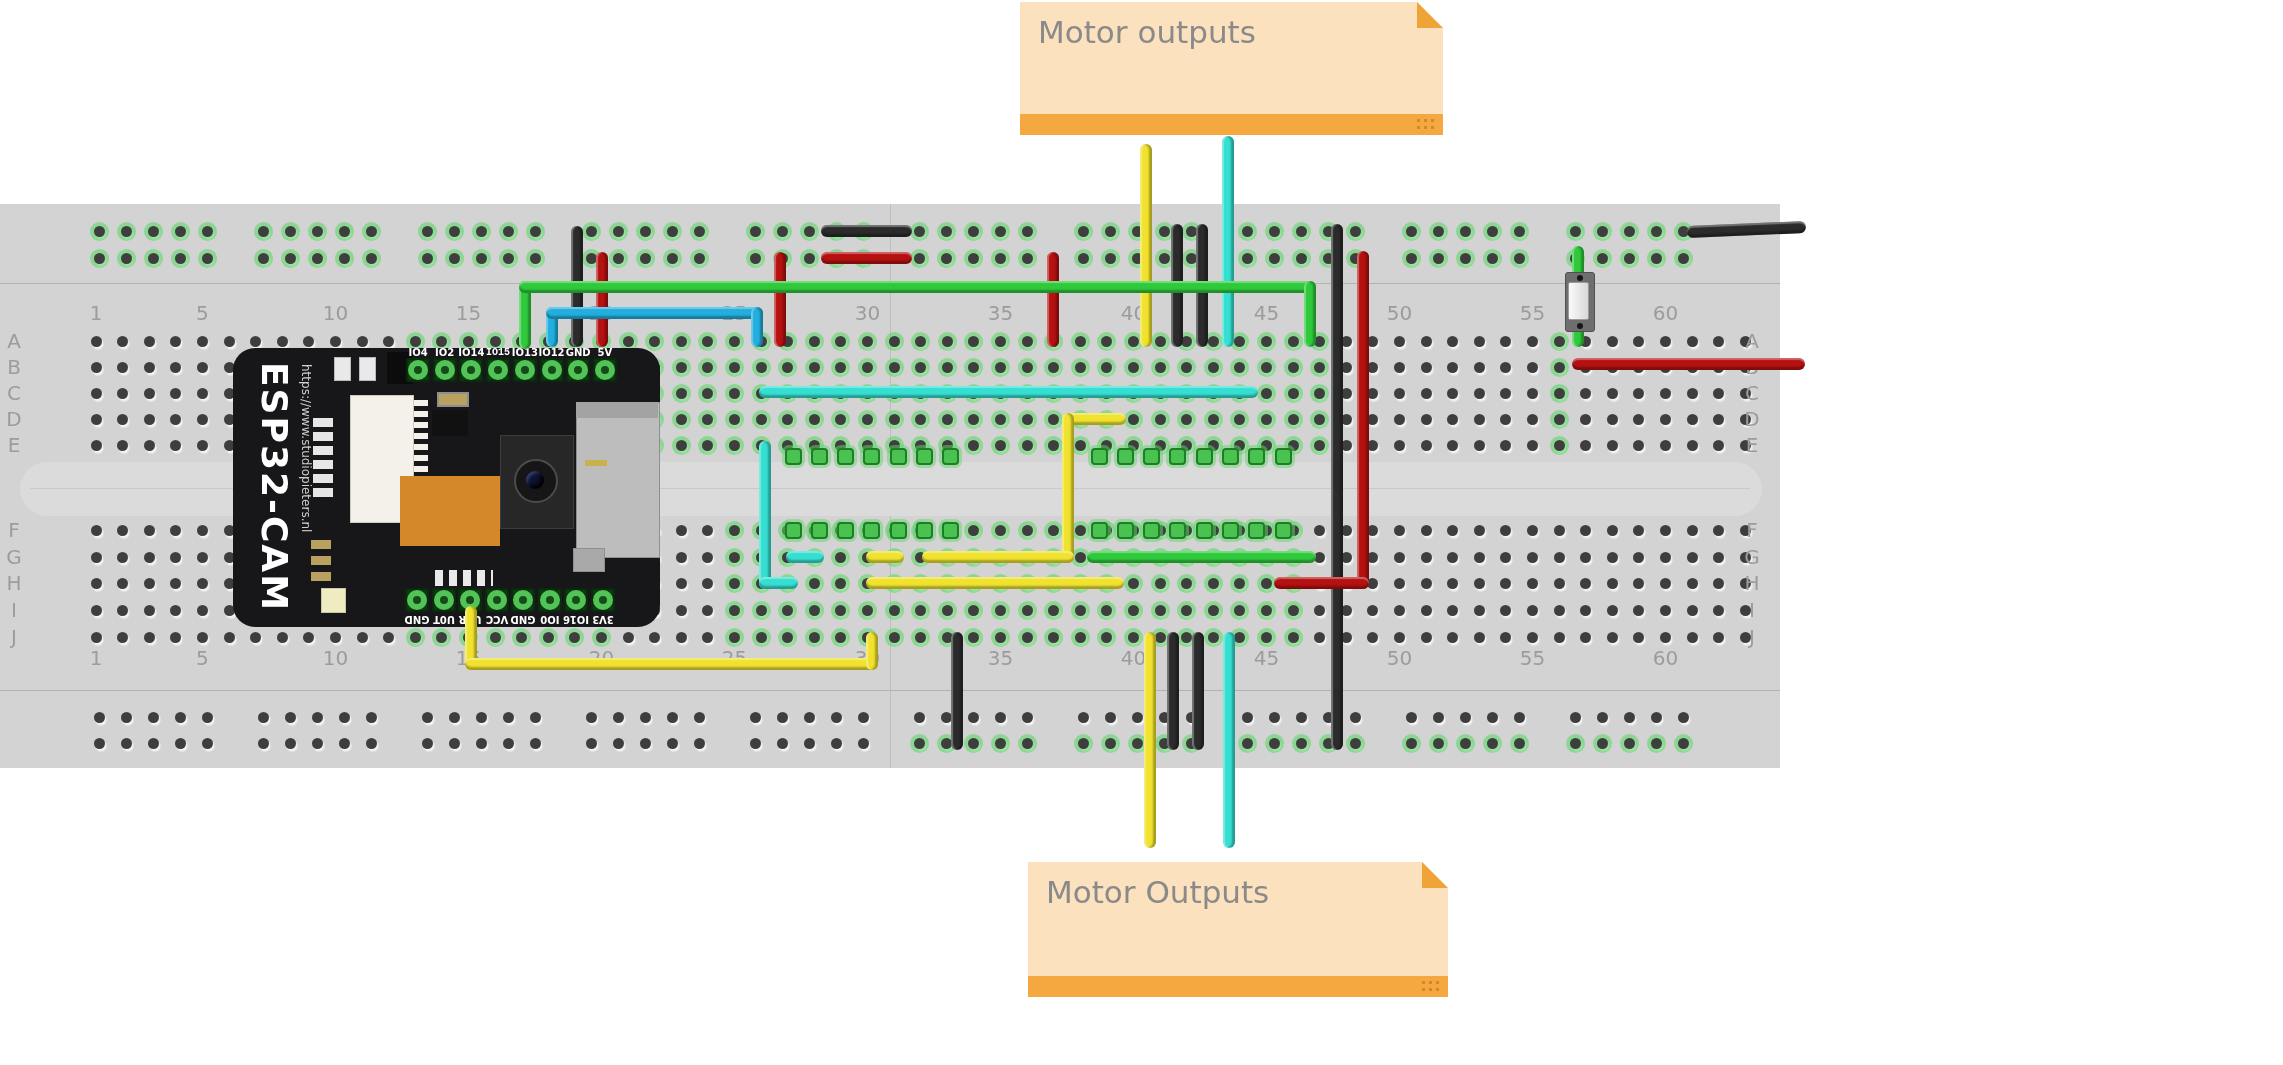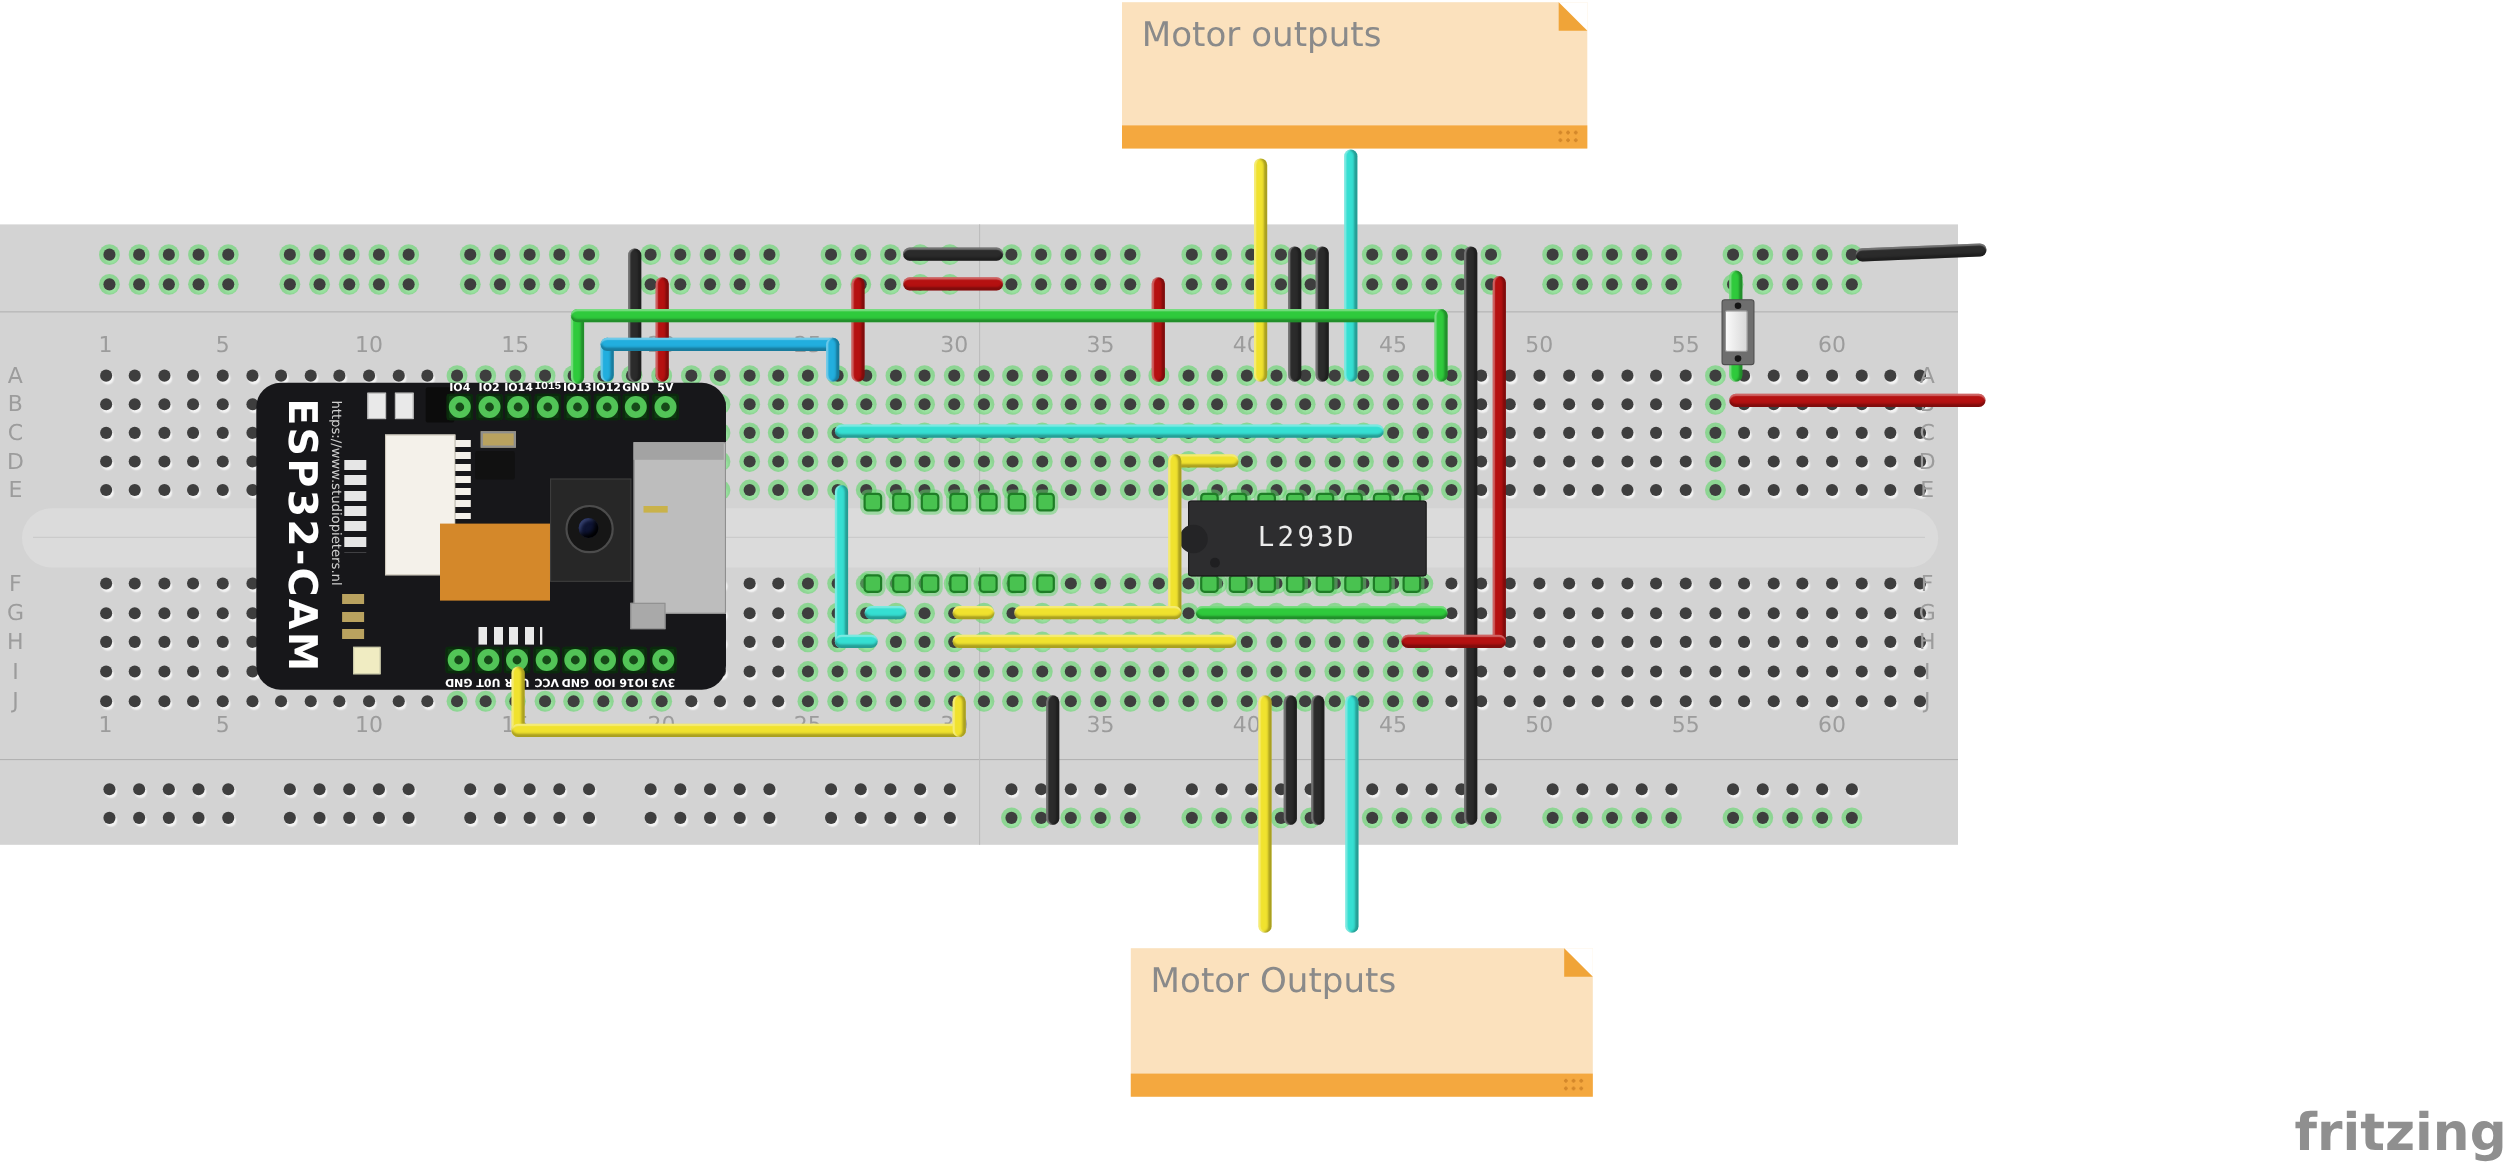--- a/index.html
+++ b/index.html
@@ -1059,25 +1059,20 @@
     <div class="dip-pin" style="left: 1169.4px; top: 448px;"></div>
     <div class="dip-pin" style="left: 1169.4px; top: 522px;"></div>
     <div class="dip-pin" style="left: 1195.7px; top: 448px;"></div>
     <div class="dip-pin" style="left: 1195.7px; top: 522px;"></div>
     <div class="dip-pin" style="left: 1222px; top: 448px;"></div>
     <div class="dip-pin" style="left: 1222px; top: 522px;"></div>
     <div class="dip-pin" style="left: 1248.3px; top: 448px;"></div>
     <div class="dip-pin" style="left: 1248.3px; top: 522px;"></div>
     <div class="dip-pin" style="left: 1274.6px; top: 448px;"></div>
     <div class="dip-pin" style="left: 1274.6px; top: 522px;"></div>
-    <div class="chip" style="left: 1080px; top: 455px; width: 217px; height: 69px;">
-      <div class="notch"></div>
-      <div class="pin1"></div>
-      <div class="lbl">L293D</div>
-    </div>
     <div class="wire" style="background: rgb(43, 43, 43); left: 571px; top: 226px; width: 12px; height: 121px; box-shadow: rgba(255, 255, 255, 0.35) 2px 0px 1px inset, rgba(0, 0, 0, 0.3) -3px 0px 2px inset;"></div>
     <div class="wire" style="background: rgb(181, 17, 17); left: 596px; top: 252px; width: 12px; height: 95px; box-shadow: rgba(255, 255, 255, 0.35) 2px 0px 1px inset, rgba(0, 0, 0, 0.3) -3px 0px 2px inset;"></div>
     <div class="wire" style="background: rgb(43, 43, 43); left: 821px; top: 225px; width: 91px; height: 12px; box-shadow: rgba(255, 255, 255, 0.35) 0px 2px 1px inset, rgba(0, 0, 0, 0.3) 0px -3px 2px inset;"></div>
     <div class="wire" style="background: rgb(181, 17, 17); left: 821px; top: 252px; width: 91px; height: 12px; box-shadow: rgba(255, 255, 255, 0.35) 0px 2px 1px inset, rgba(0, 0, 0, 0.3) 0px -3px 2px inset;"></div>
     <div class="wire" style="background: rgb(181, 17, 17); left: 774px; top: 252px; width: 12px; height: 95px; box-shadow: rgba(255, 255, 255, 0.35) 2px 0px 1px inset, rgba(0, 0, 0, 0.3) -3px 0px 2px inset;"></div>
     <div class="wire" style="background: rgb(181, 17, 17); left: 1047px; top: 252px; width: 12px; height: 95px; box-shadow: rgba(255, 255, 255, 0.35) 2px 0px 1px inset, rgba(0, 0, 0, 0.3) -3px 0px 2px inset;"></div>
     <div class="wire" style="background: rgb(240, 226, 46); left: 1140px; top: 144px; width: 12px; height: 203px; box-shadow: rgba(255, 255, 255, 0.35) 2px 0px 1px inset, rgba(0, 0, 0, 0.3) -3px 0px 2px inset;"></div>
     <div class="wire" style="background: rgb(43, 43, 43); left: 1171px; top: 224px; width: 12px; height: 123px; box-shadow: rgba(255, 255, 255, 0.35) 2px 0px 1px inset, rgba(0, 0, 0, 0.3) -3px 0px 2px inset;"></div>
     <div class="wire" style="background: rgb(43, 43, 43); left: 1196px; top: 224px; width: 12px; height: 123px; box-shadow: rgba(255, 255, 255, 0.35) 2px 0px 1px inset, rgba(0, 0, 0, 0.3) -3px 0px 2px inset;"></div>
     <div class="wire" style="background: rgb(53, 223, 210); left: 1222px; top: 136px; width: 12px; height: 211px; box-shadow: rgba(255, 255, 255, 0.35) 2px 0px 1px inset, rgba(0, 0, 0, 0.3) -3px 0px 2px inset;"></div>
@@ -1123,14 +1118,13 @@
     <div class="bar"></div>
     <div class="grip"></div>
   </div>
     <div class="note" style="left:1028px;top:862px;width:420px;height:135px">
     <div class="fold"></div>
     <div class="fold2"></div>
     <div class="txt">Motor Outputs</div>
     <div class="bar"></div>
     <div class="grip"></div>
   </div>
-    <div id="logo">fritzing</div>
   </div>
 
 </body></html>

